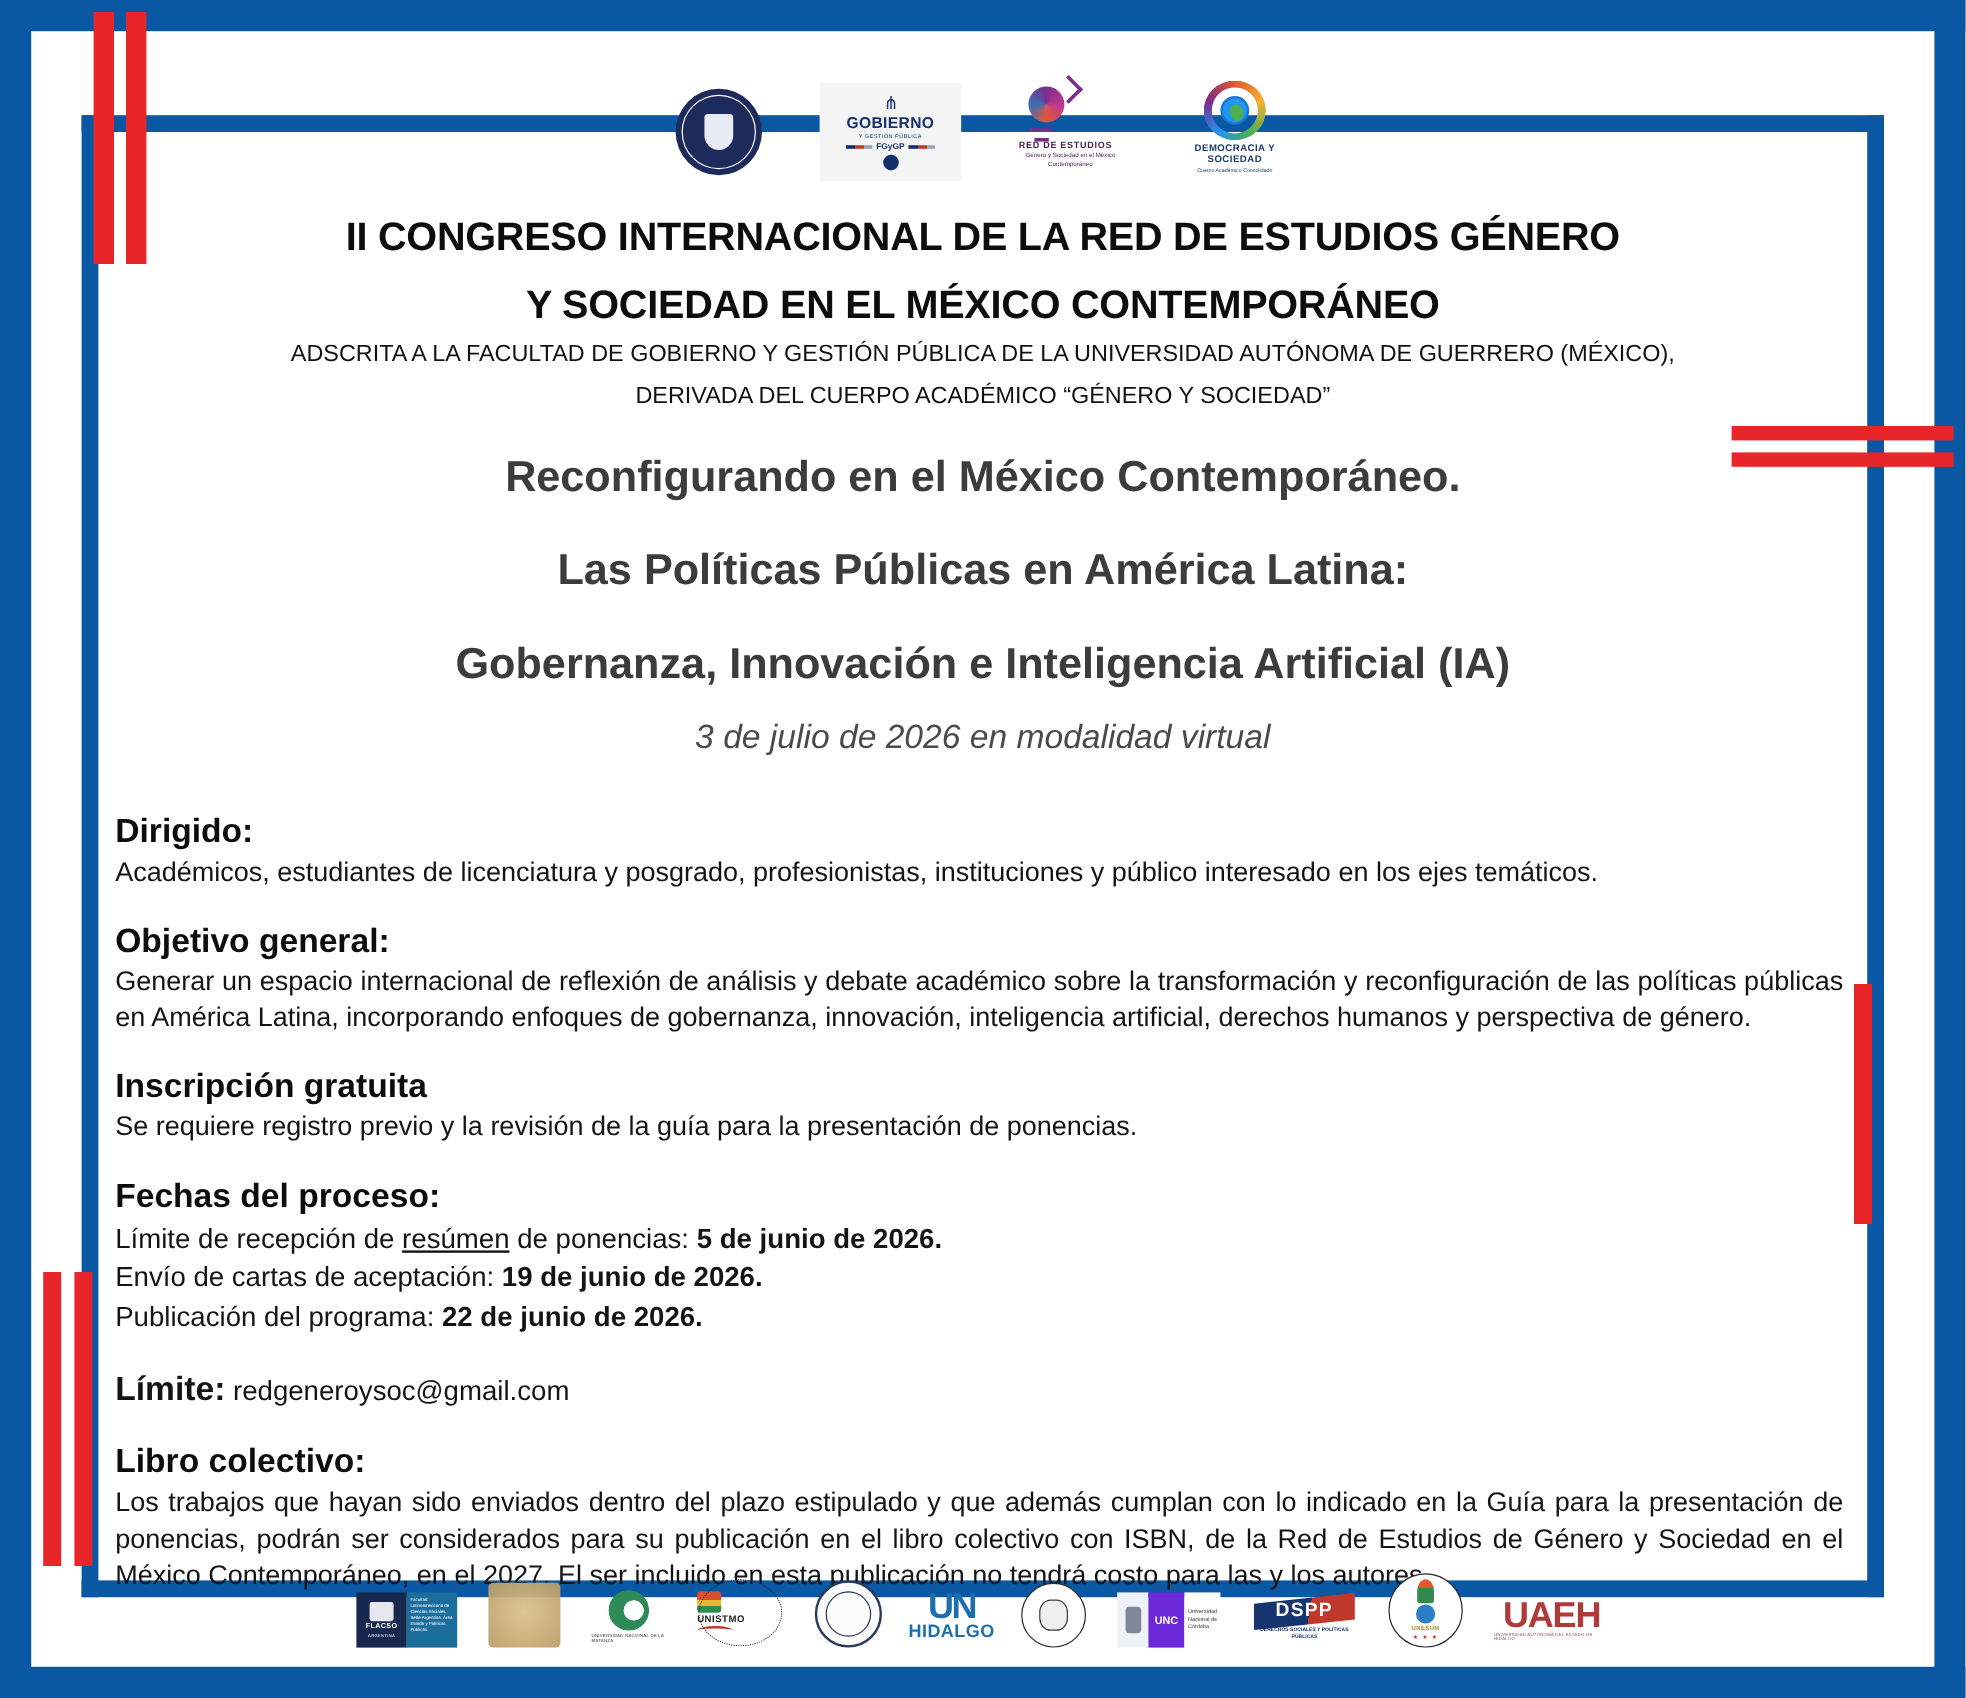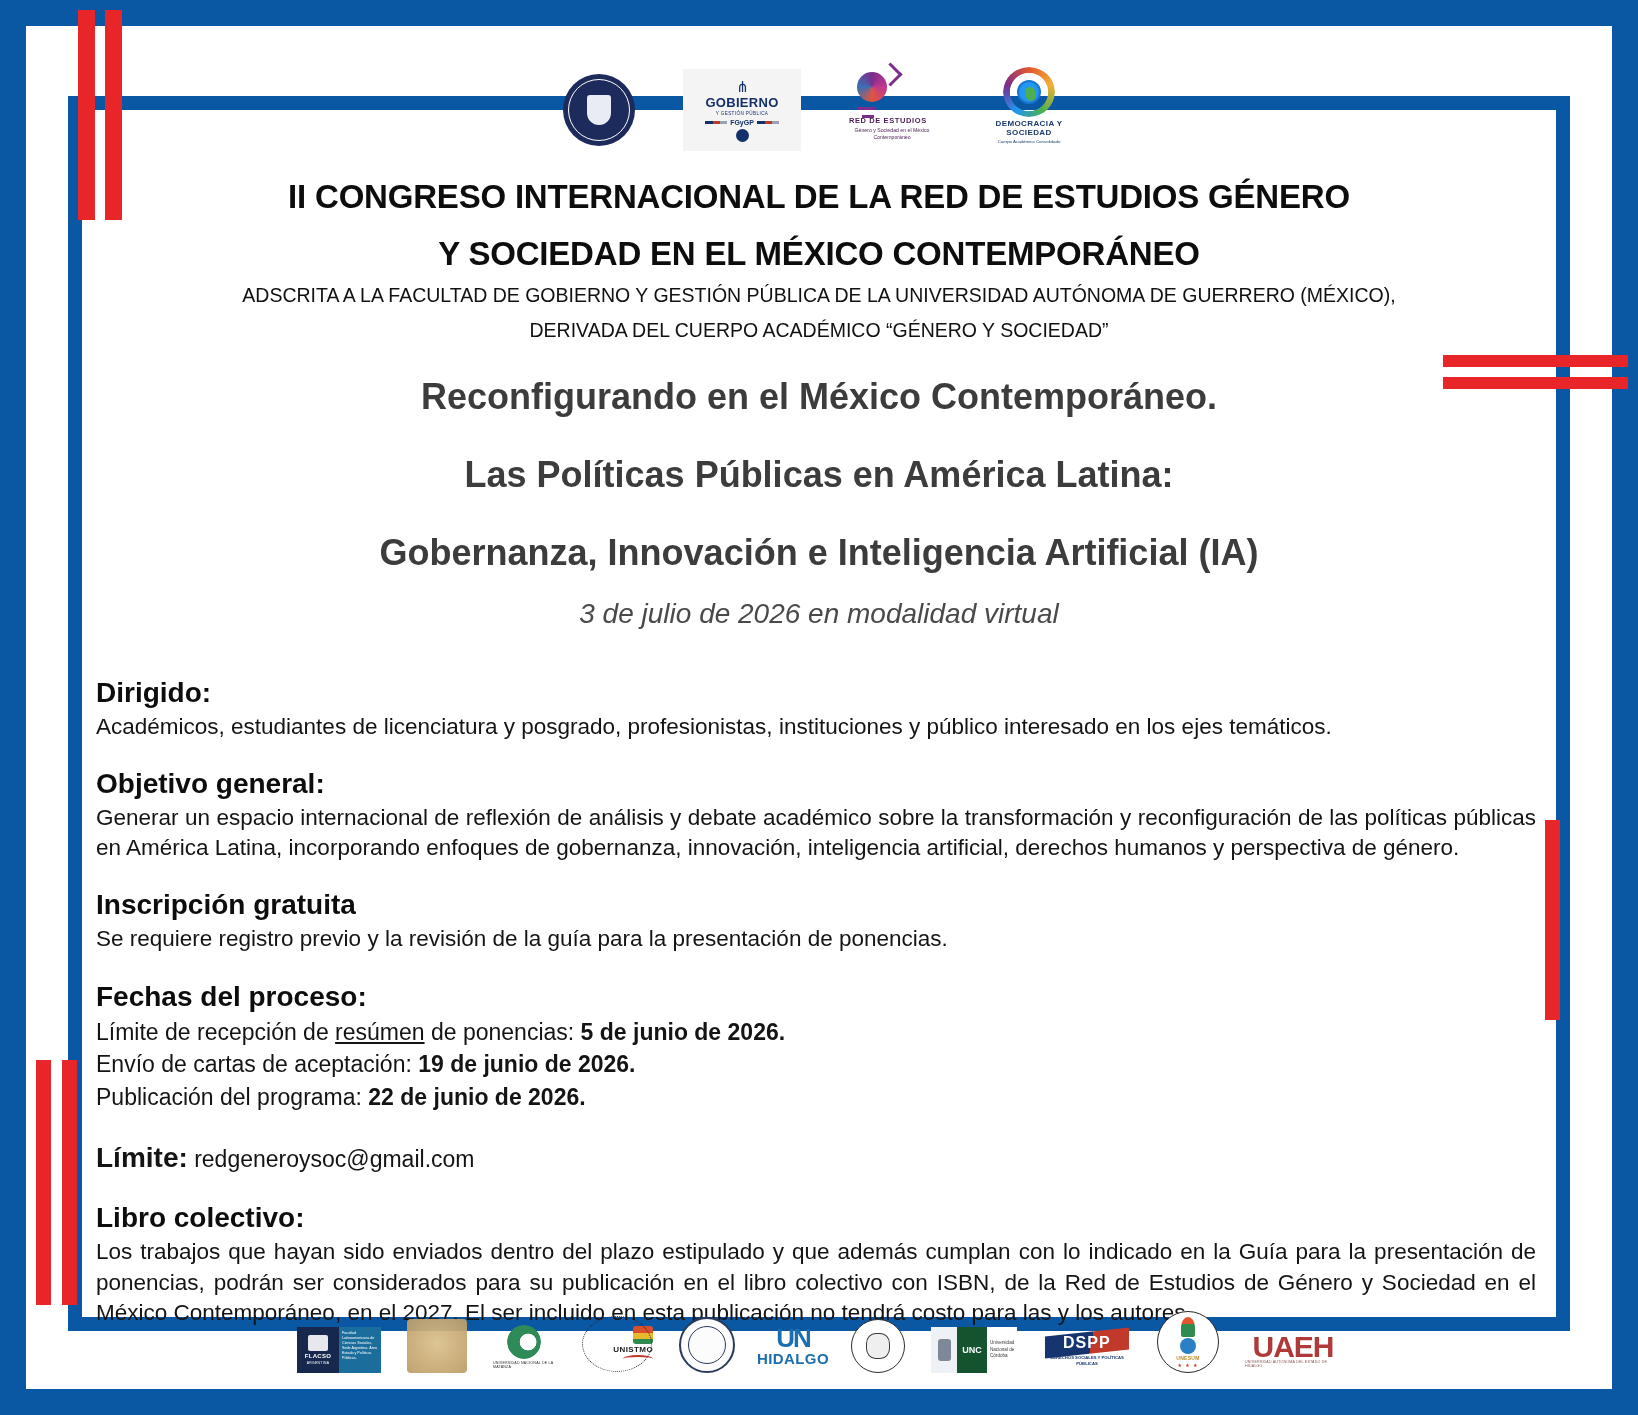--- a/index.html
+++ b/index.html
@@ -208,45 +208,45 @@
 
   .l-unr { width: 62px; height: 52px; display: flex; flex-direction: column;
            align-items: center; justify-content: center; gap: 2px; }
   .l-unr .sw { width: 34px; height: 34px; border-radius: 50%;
                background: #2e8b57;
                -webkit-mask: radial-gradient(circle at 62% 50%, transparent 30%, #000 32%);
                        mask: radial-gradient(circle at 62% 50%, transparent 30%, #000 32%); }
   .l-unr .t { font-size: 3.6px; color: #2f2f2f; letter-spacing: .2px; }
 
   .l-unistmo { width: 72px; height: 58px; display: flex; flex-direction: column;
-               align-items: flex-end; justify-content: center; gap: 1px; position: relative; }
+               align-items: flex-start; justify-content: center; gap: 1px; position: relative; }
   .l-unistmo .ring { position: absolute; inset: 1px; border-radius: 50%; border: 1px dotted #2a2a2a; }
   .l-unistmo .crest { width: 20px; height: 18px; background:
       linear-gradient(#d94f2b 0 40%, #e8b92c 40% 70%, #2f8b4e 70% 100%); border-radius: 3px; }
   .l-unistmo .n { font-size: 8px; font-weight: bold; color: #1c1c1c; letter-spacing: .4px; }
   .l-unistmo .arc { width: 30px; height: 8px; border-top: 2px solid #c0392b; border-radius: 50% 50% 0 0; }
 
   .l-uagro2 { width: 56px; height: 56px; border-radius: 50%;
               border: 2px solid #2a3a5a; background: #fcfcfc; position: relative; }
   .l-uagro2::after { content:""; position:absolute; inset: 7px; border: 1px solid #2a3a5a; border-radius: 50%; }
 
   .l-uaeh-h { width: 64px; height: 52px; display: flex; flex-direction: column;
               align-items: center; justify-content: center; }
-  .l-uaeh-h .m { font-size: 26px; font-weight: bold; color: #1b6fae; line-height: .85; letter-spacing: -2px; }
+  .l-uaeh-h .m { font-size: 30px; font-weight: bold; color: #1b6fae; line-height: .85; letter-spacing: -2px; }
   .l-uaeh-h .s { font-size: 15px; font-weight: bold; color: #1b6fae; letter-spacing: .4px; }
 
   .l-uaslp { width: 54px; height: 54px; border-radius: 50%; border: 1.5px solid #2b2b2b;
              background: #ffffff; position: relative; }
   .l-uaslp::after { content:""; position:absolute; left:50%; top:50%; transform: translate(-50%,-50%);
                     width: 22px; height: 24px; background: #efefef; border: 1px solid #3a3a3a; border-radius: 40%; }
 
   .l-unc { width: 86px; height: 46px; display: flex; align-items: stretch; }
   .l-unc .p1 { width: 26px; background: #eef1f6; display:flex; align-items:center; justify-content:center; }
   .l-unc .p1 .f { width: 13px; height: 22px; background: #7f8899; border-radius: 3px; }
-  .l-unc .p2 { width: 30px; background: #14532d; color: #fff; display: flex;
+  .l-unc .p2 { width: 30px; background: #6d28d9; color: #fff; display: flex;
                align-items: center; justify-content: center; font-size: 9px; font-weight: bold; }
   .l-unc .p3 { width: 30px; background: #fff; color: #3a3a3a; font-size: 4.6px;
                line-height: 1.4; display: flex; align-items: center; padding-left: 3px; }
 
   .l-dspp { width: 88px; height: 48px; display: flex; flex-direction: column;
             align-items: center; justify-content: center; gap: 1px; }
   .l-dspp .band { width: 84px; height: 22px; background:
       linear-gradient(100deg, #16356e 0 55%, #c0392b 55% 100%);
       transform: skewY(-6deg); display: flex; align-items: center; justify-content: center; }
   .l-dspp .band span { font-size: 16px; font-weight: bold; color: #fff; letter-spacing: 1px; transform: skewY(6deg); }

